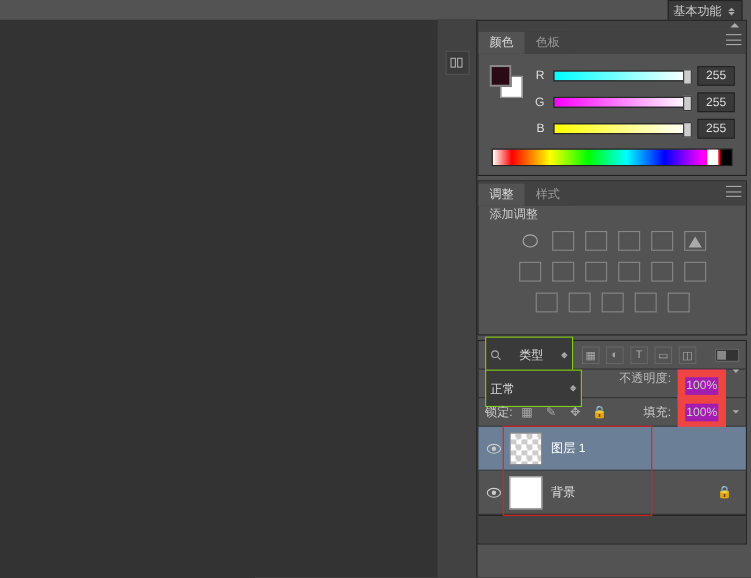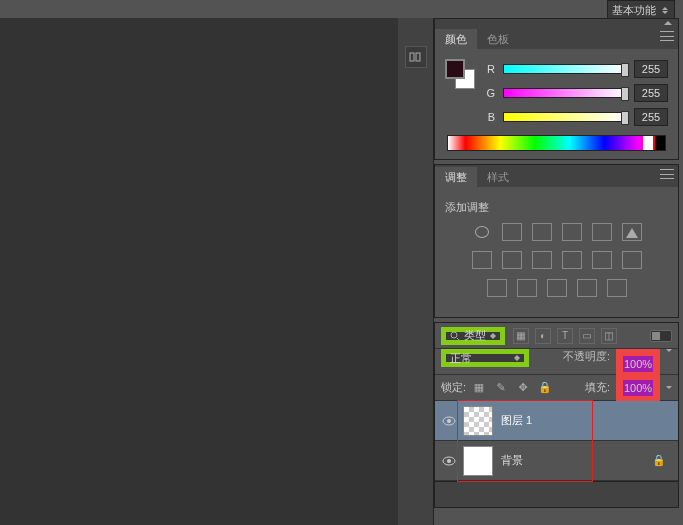--- a/index.html
+++ b/index.html
@@ -35,32 +35,32 @@
 .track{flex:1;height:10px;position:relative;border:1px solid #222}
 .track .thumb{position:absolute;right:-4px;top:-2px;width:8px;height:14px;background:#ccc;border:1px solid #333}
 .track-r{background:linear-gradient(90deg,#00ffff,#fff)}
 .track-g{background:linear-gradient(90deg,#ff00ff,#fff)}
 .track-b{background:linear-gradient(90deg,#ffff00,#fff)}
 .valbox{width:34px;height:18px;background:#3a3a3a;border:1px solid #222;display:flex;align-items:center;justify-content:center;color:#ddd}
 .spectrum{height:16px;margin:6px 2px 2px;background:linear-gradient(90deg,#fff 0%,#ff0000 8%,#ffff00 24%,#00ff00 40%,#00ffff 56%,#0000ff 72%,#ff00ff 88%,#ff0000 96%,#000 100%);border:1px solid #222;position:relative}
 .spectrum::before{content:"";position:absolute;right:12px;top:0;bottom:0;width:10px;background:#fff}
 .spectrum::after{content:"";position:absolute;right:0;top:0;bottom:0;width:10px;background:#000}
 
-.adj-body{padding:13px 10px 10px}
+.adj-body{padding:0 10px 10px}
 .adj-title{margin-bottom:8px;color:#ccc}
 .icon-row{display:flex;gap:10px;justify-content:center;margin-bottom:10px}
 .adj-icon{width:20px;height:18px;background:#535353;border:1px solid #888;position:relative}
 .adj-icon.sun{border:none}
 .adj-icon.sun::before{content:"";position:absolute;inset:3px;border:1px solid #aaa;border-radius:50%}
 .adj-icon.sun::after{content:"";position:absolute;inset:-2px;background:radial-gradient(circle,transparent 6px,transparent 6px)}
 .adj-icon.tri::before{content:"";position:absolute;left:3px;bottom:2px;width:0;height:0;border-left:6px solid transparent;border-right:6px solid transparent;border-bottom:10px solid #aaa}
 
 .lay-body{padding:0}
 .lay-controls{display:flex;align-items:center;height:26px;padding:0 6px;gap:4px;border-bottom:1px solid #333}
-.dropdown{display:flex;align-items:center;background:#3a3a3a;border:5px solid #84cc16;height:18px;padding:4px 4px;gap:4px}
+.dropdown{display:flex;align-items:center;background:#3a3a3a;border:1px solid #84cc16;height:18px;padding:16px 4px;gap:16px}
 .dropdown .dd-text{color:#ddd}
 .filter-icons{display:flex;gap:6px;margin-left:4px}
 .fi{width:16px;height:16px;border:1px solid #666;display:flex;align-items:center;justify-content:center;font-size:10px;color:#aaa}
 .toggle{margin-left:auto;width:22px;height:12px;background:#333;border:1px solid #666;border-radius:2px;position:relative}
 .toggle::after{content:"";position:absolute;left:1px;top:1px;width:8px;height:8px;background:#888}
 .lay-row2{display:flex;height:26px;padding:0 6px;gap:6px;border-bottom:1px solid #333}
 .lay-row2 .label{color:#bbb}
 .lock-row{display:flex;align-items:center;height:26px;padding:0 6px;gap:6px;border-bottom:1px solid #333}
 .lock-icons{display:flex;gap:8px}
 .li{width:14px;height:14px;display:flex;align-items:center;justify-content:center;color:#aaa}

